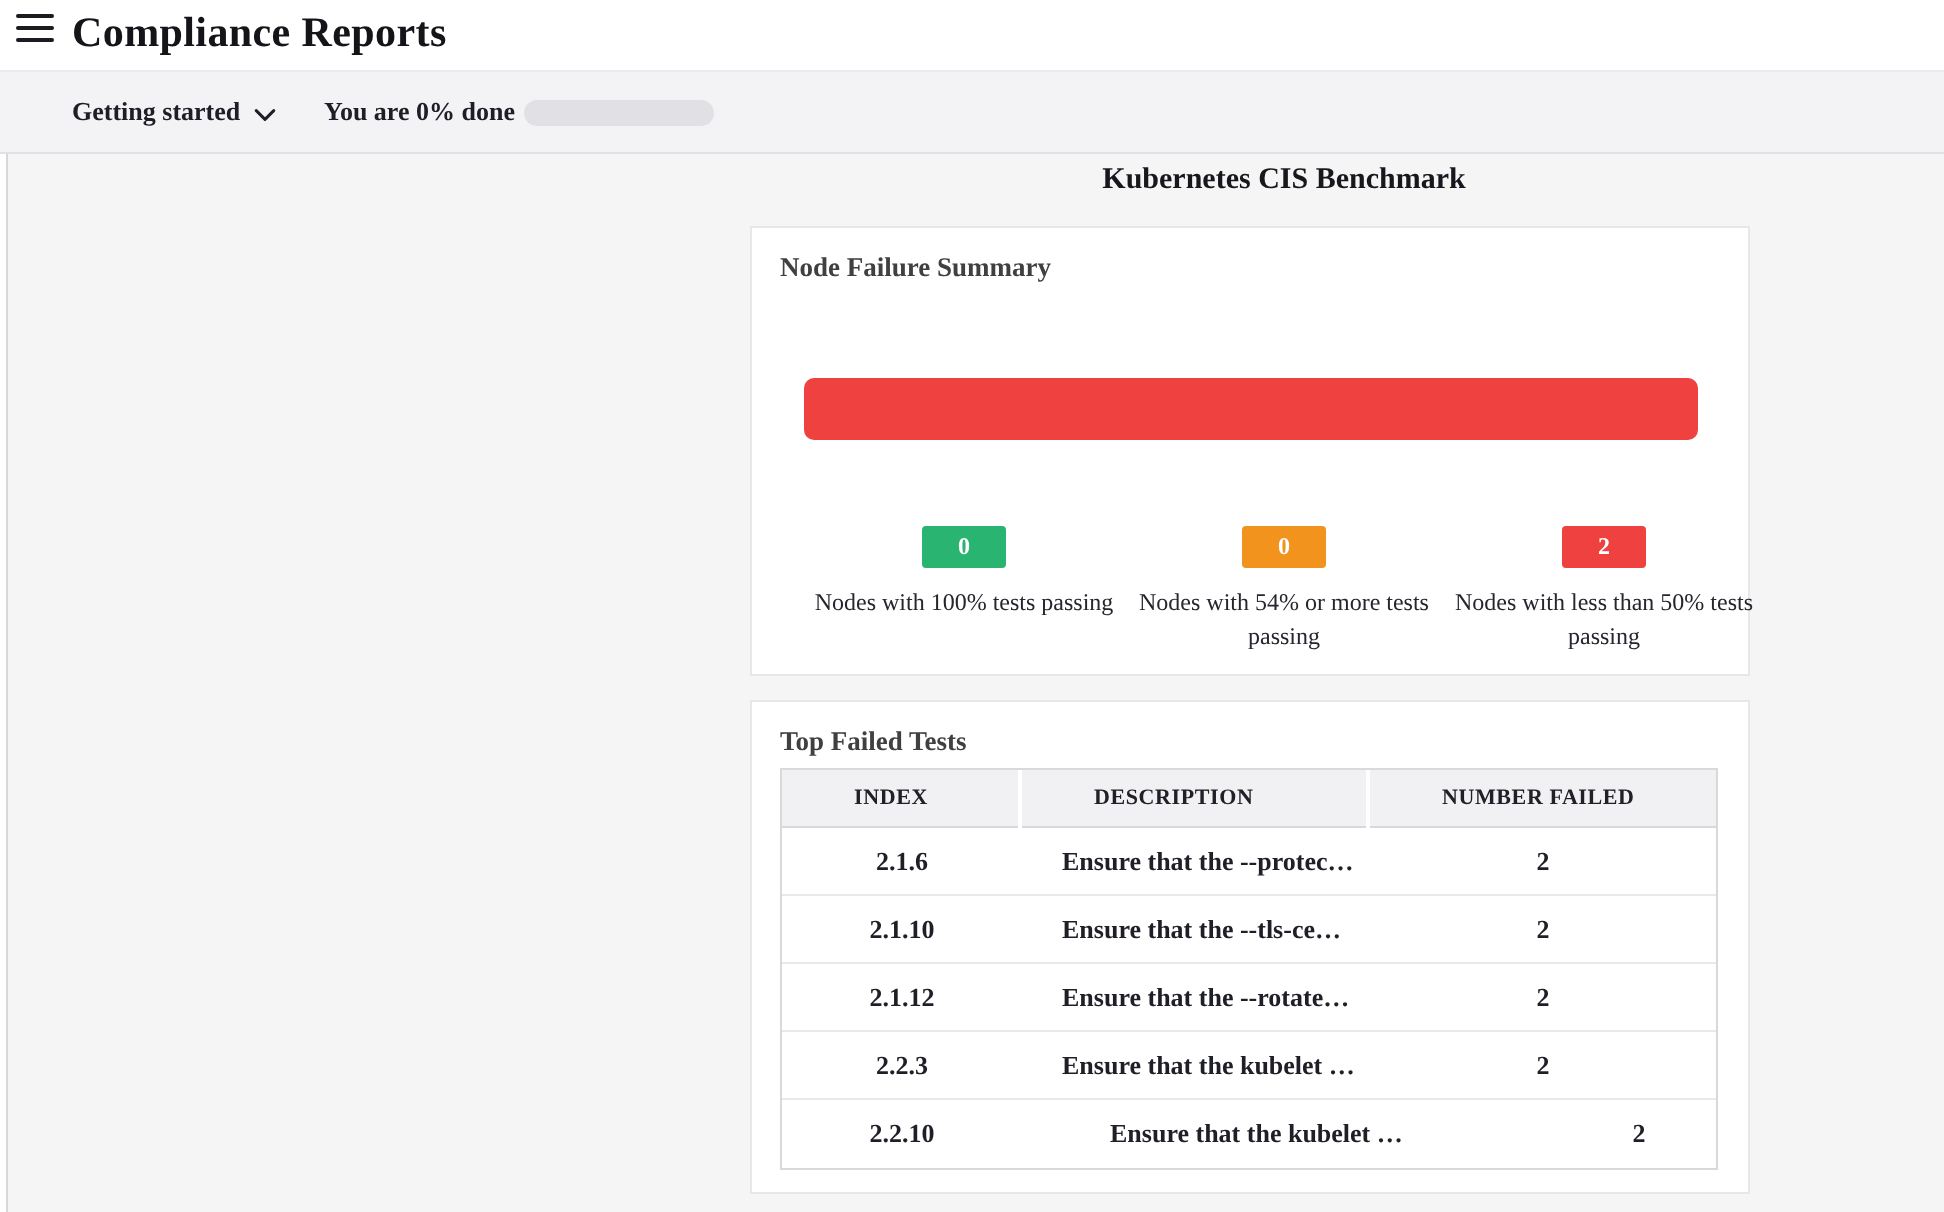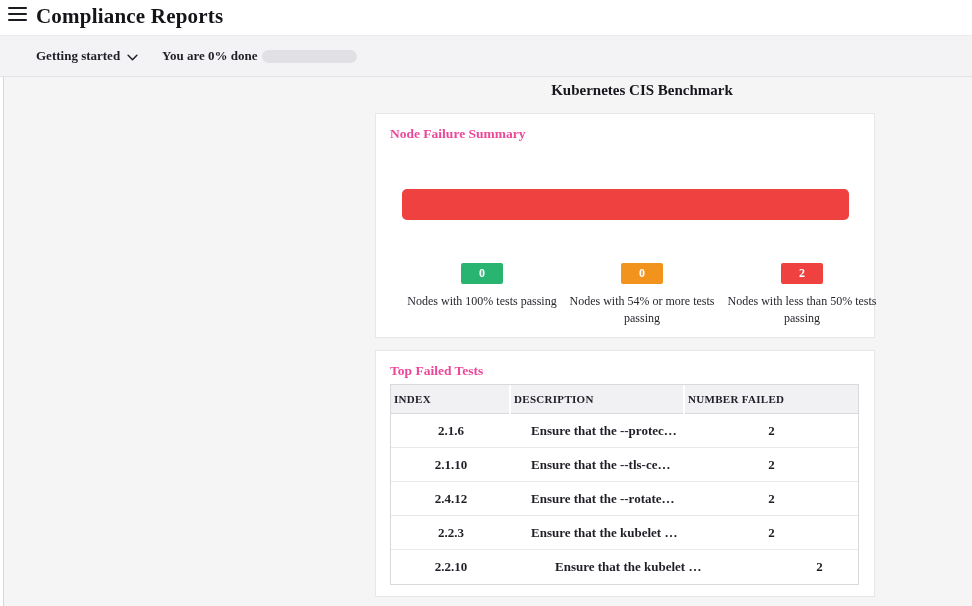--- a/index.html
+++ b/index.html
@@ -67,21 +67,21 @@
     position: absolute; left: 392px; top: 5px; width: 500px;
     text-align: center; font-size: 15px; font-weight: 800; color: #17171d;
   }
 
   .card {
     position: absolute; background: #ffffff;
     border: 1px solid #e7e7e9;
   }
   .card h3 {
     position: absolute; left: 14px; top: 12px;
-    font-size: 13.5px; font-weight: 800; color: #ec4899;
+    font-size: 13.5px; font-weight: 800; color: #404040;
   }
   .card-summary { left: 375px; top: 36px; width: 500px; height: 225px; }
   .card-table   { left: 375px; top: 273px; width: 500px; height: 247px; }
 
   
   .fail-bar {
     position: absolute; left: 26px; top: 75px; width: 447px; height: 31px;
     border-radius: 5px; background: #ef4140;
   }
   .stats {
@@ -103,21 +103,21 @@
   .tft-table {
     position: absolute; left: 14px; top: 33px; width: 469px;
     border: 1px solid #d9d9dc; background: #ffffff;
   }
   .tft-header {
     display: grid; grid-template-columns: 118px 172px 173px; column-gap: 2px;
     background: #ffffff; height: 29px;
   }
   .tft-header .hcell {
     background: #f1f1f4; border-bottom: 1px solid #d9d9dc;
-    display: flex; align-items: center; padding-left: 3px;
+    display: flex; align-items: center; padding-left: 36px;
     font-size: 11px; font-weight: 800; letter-spacing: 0.3px; color: #202028;
     white-space: nowrap; overflow: hidden;
   }
   .tft-row {
     display: grid; grid-template-columns: 120px 174px 173px;
     height: 34px; border-bottom: 1px solid #e9e9eb; background: #ffffff;
   }
   .tft-row:last-child { border-bottom: none; gap: 24px; }
   .tft-row .cell {
     display: flex; align-items: center;
@@ -192,21 +192,21 @@
           <div class="cell c-index">2.1.6</div>
           <div class="cell c-desc">Ensure that the --protec…</div>
           <div class="cell c-failed">2</div>
         </div>
         <div class="tft-row">
           <div class="cell c-index">2.1.10</div>
           <div class="cell c-desc">Ensure that the --tls-ce…</div>
           <div class="cell c-failed">2</div>
         </div>
         <div class="tft-row">
-          <div class="cell c-index">2.4.12</div>
+          <div class="cell c-index">2.1.12</div>
           <div class="cell c-desc">Ensure that the --rotate…</div>
           <div class="cell c-failed">2</div>
         </div>
         <div class="tft-row">
           <div class="cell c-index">2.2.3</div>
           <div class="cell c-desc">Ensure that the kubelet …</div>
           <div class="cell c-failed">2</div>
         </div>
         <div class="tft-row">
           <div class="cell c-index">2.2.10</div>

